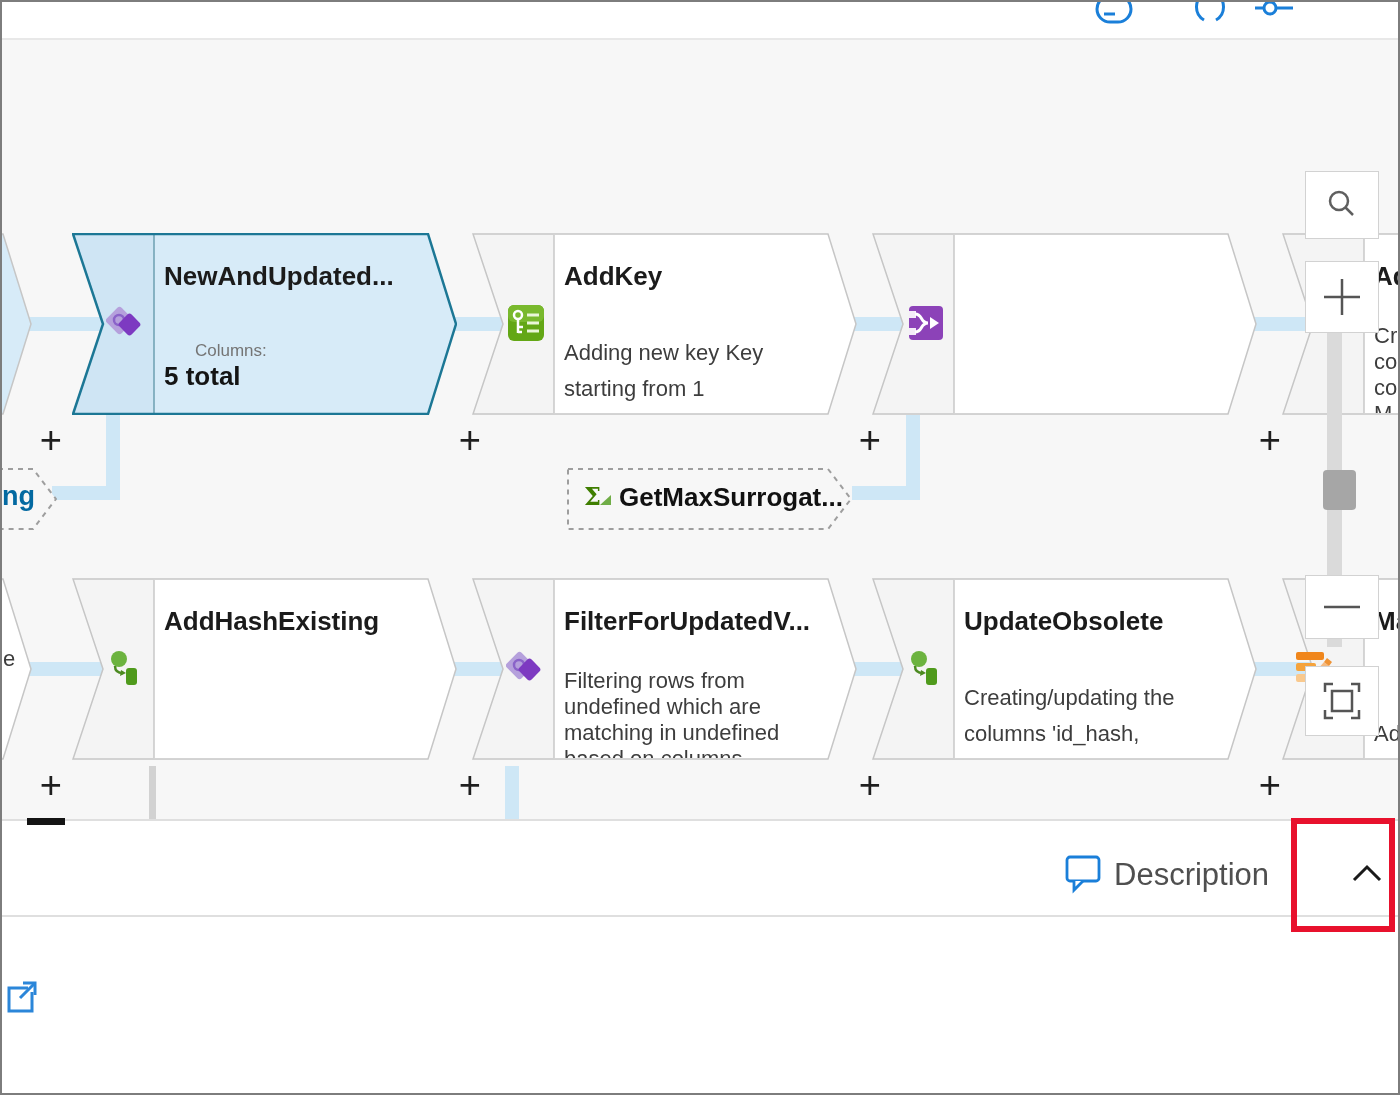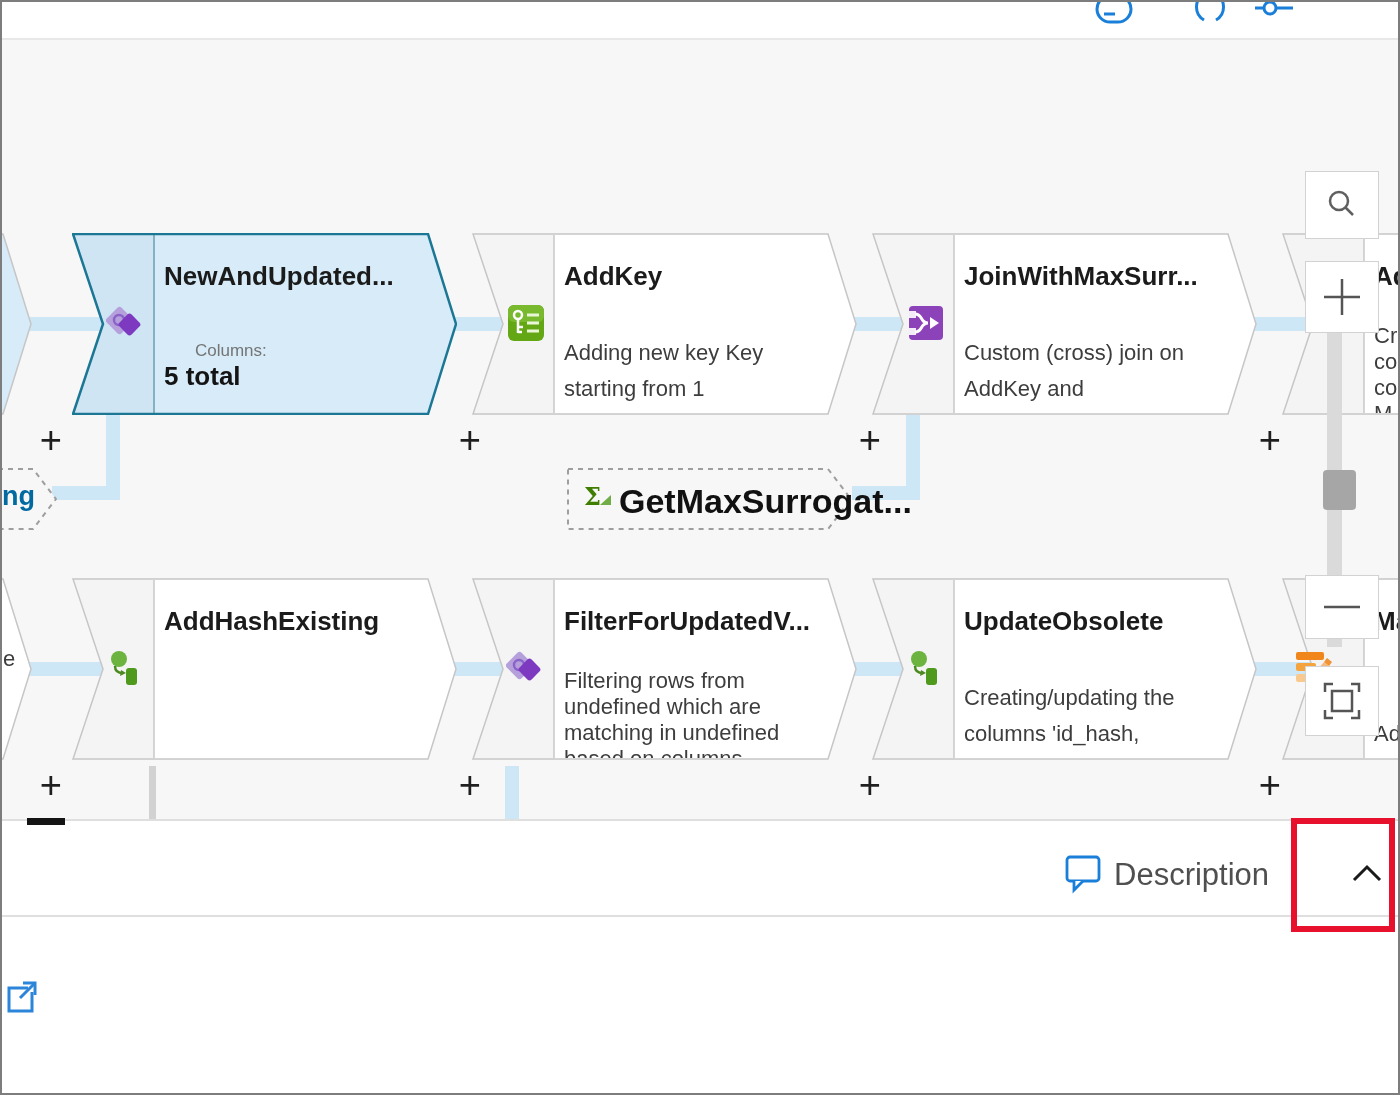--- a/index.html
+++ b/index.html
@@ -38,21 +38,21 @@
   .ndesc{position:absolute;left:0;top:102px;width:258px;font-size:22px;line-height:36px;
          color:#3d3d3d;white-space:pre-line;max-height:76px;overflow:hidden;}
   .ndesc.tight{top:90px;line-height:26px;max-height:91px;}
   .ncol-label{position:absolute;left:0;top:108px;font-size:17px;color:#757575;margin-left:31px;}
   .ncol-value{position:absolute;left:0;top:128px;font-size:26px;font-weight:700;color:#141414;}
   .plus{position:absolute;right:-24px;bottom:-12px;font-size:38px;font-weight:300;color:#1f1f1f;z-index:3;cursor:pointer;}
   .plus.edge{right:-30px;}
 
   
   .dnode{position:absolute;z-index:2;}
-  .dnode .dlabel{position:absolute;font-size:34px;font-weight:600;color:#111;white-space:nowrap;}
+  .dnode .dlabel{position:absolute;font-size:26px;font-weight:600;color:#111;white-space:nowrap;}
   .frag{position:absolute;z-index:3;color:#0369a1;}
 
   
   .gbtn{position:absolute;left:1303px;width:74px;background:#fff;border:1px solid #d2d2d2;
         box-sizing:border-box;z-index:6;display:flex;align-items:center;justify-content:center;cursor:pointer;}
   .slider-track{position:absolute;left:1325px;top:293px;width:15px;height:314px;background:#dadada;z-index:4;}
   .slider-handle{position:absolute;left:1321px;top:430px;width:33px;height:40px;background:#a6a6a6;border-radius:4px;z-index:5;cursor:grab;}
 
   
   .divider-h{position:absolute;left:0;width:1400px;background:#dfdfdf;z-index:2;}
@@ -165,24 +165,20 @@
         <line class="divider" x1="82" y1="2" x2="82" y2="180"></line>
         <path class="outline" d="M1,1 H356 L384,91 L356,181 H1 L31,91 Z"></path>
       </svg>
       <svg class="nicon" viewBox="0 0 40 40">
         <rect x="3" y="3" width="34" height="34" rx="4" fill="#8c42b8"></rect>
         <rect x="3" y="8" width="7" height="7" fill="#fff" opacity="0.9"></rect>
         <rect x="3" y="25" width="7" height="7" fill="#fff" opacity="0.9"></rect>
         <path d="M9,11 C17,11 14,20 22,20 M9,29 C17,29 14,20 22,20" fill="none" stroke="#fff" stroke-width="3"></path>
         <path d="M24,14 L33,20 L24,26 Z" fill="#fff"></path>
       </svg>
-      <div class="ncontent">
-        <div class="ntitle">JoinWithMaxSurr...</div>
-        <div class="ndesc">Custom (cross) join on AddKey and GetMaxSurrogateKey</div>
-      </div>
       <div class="plus">+</div>
     </div>
 
     <div class="node" style="left:1280px;top:193px">
       <svg class="shape" width="385" height="182" viewBox="0 0 385 182">
         <path class="body" d="M1,1 H356 L384,91 L356,181 H1 L31,91 Z"></path>
         <path class="iconzone" d="M1,1 H82 V181 H1 L31,91 Z"></path>
         <line class="divider" x1="82" y1="2" x2="82" y2="180"></line>
         <path class="outline" d="M1,1 H356 L384,91 L356,181 H1 L31,91 Z"></path>
       </svg>

